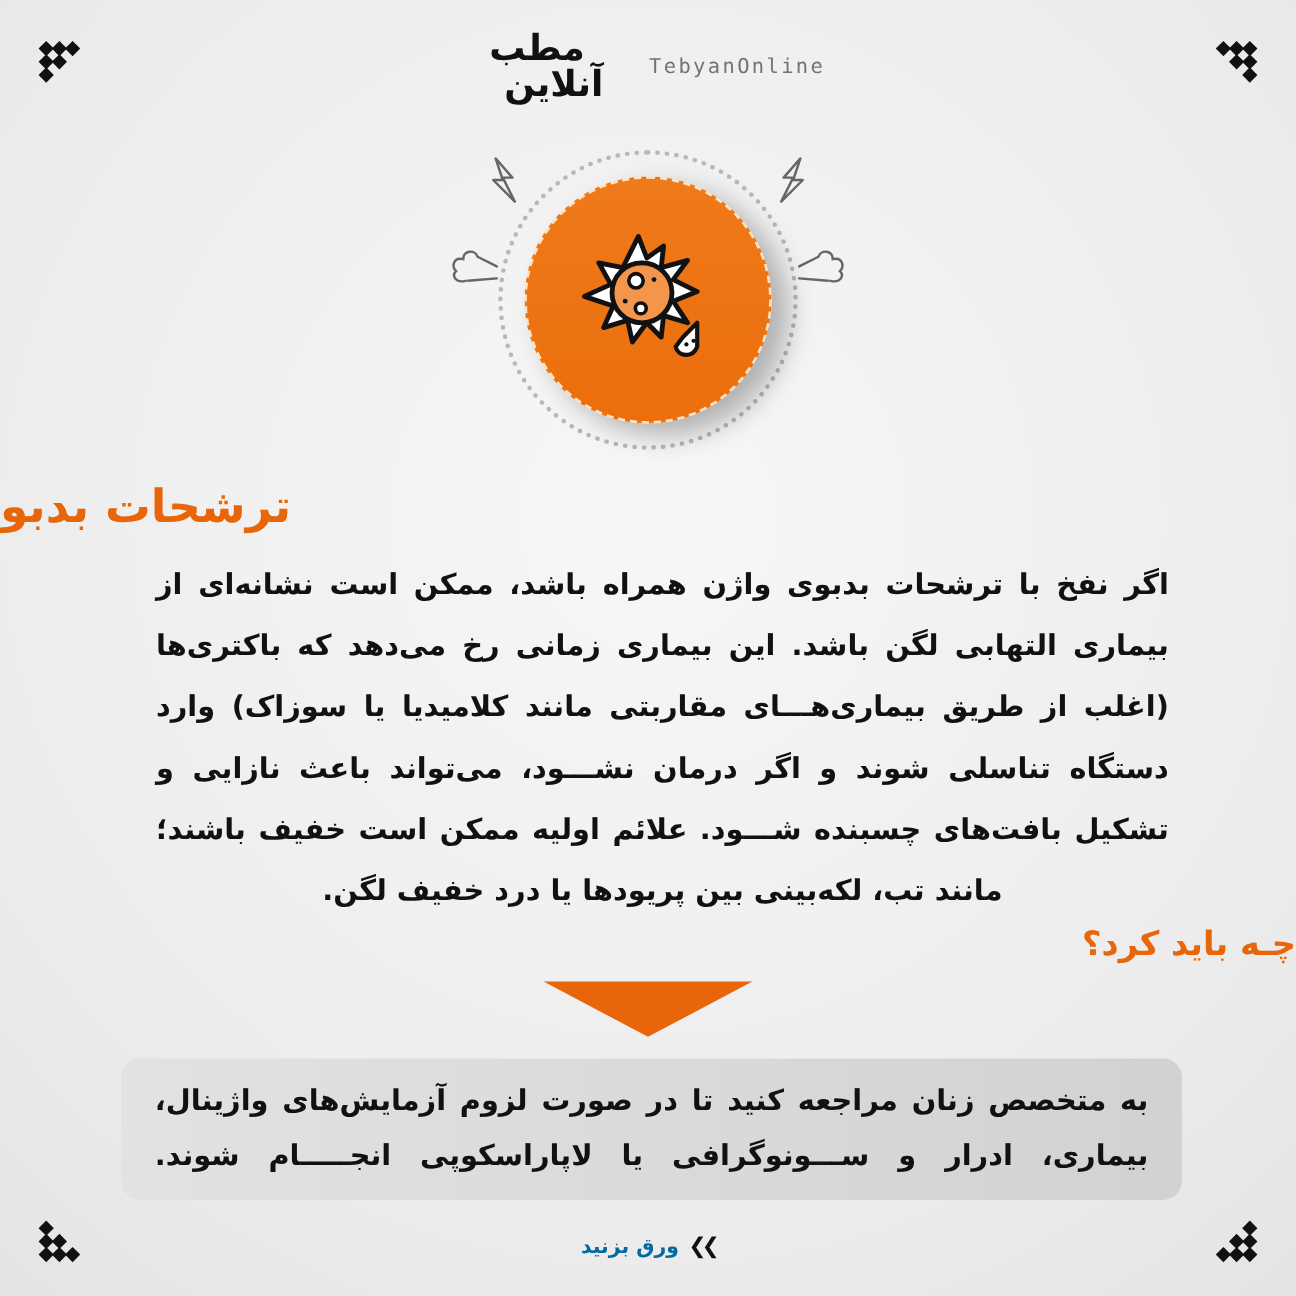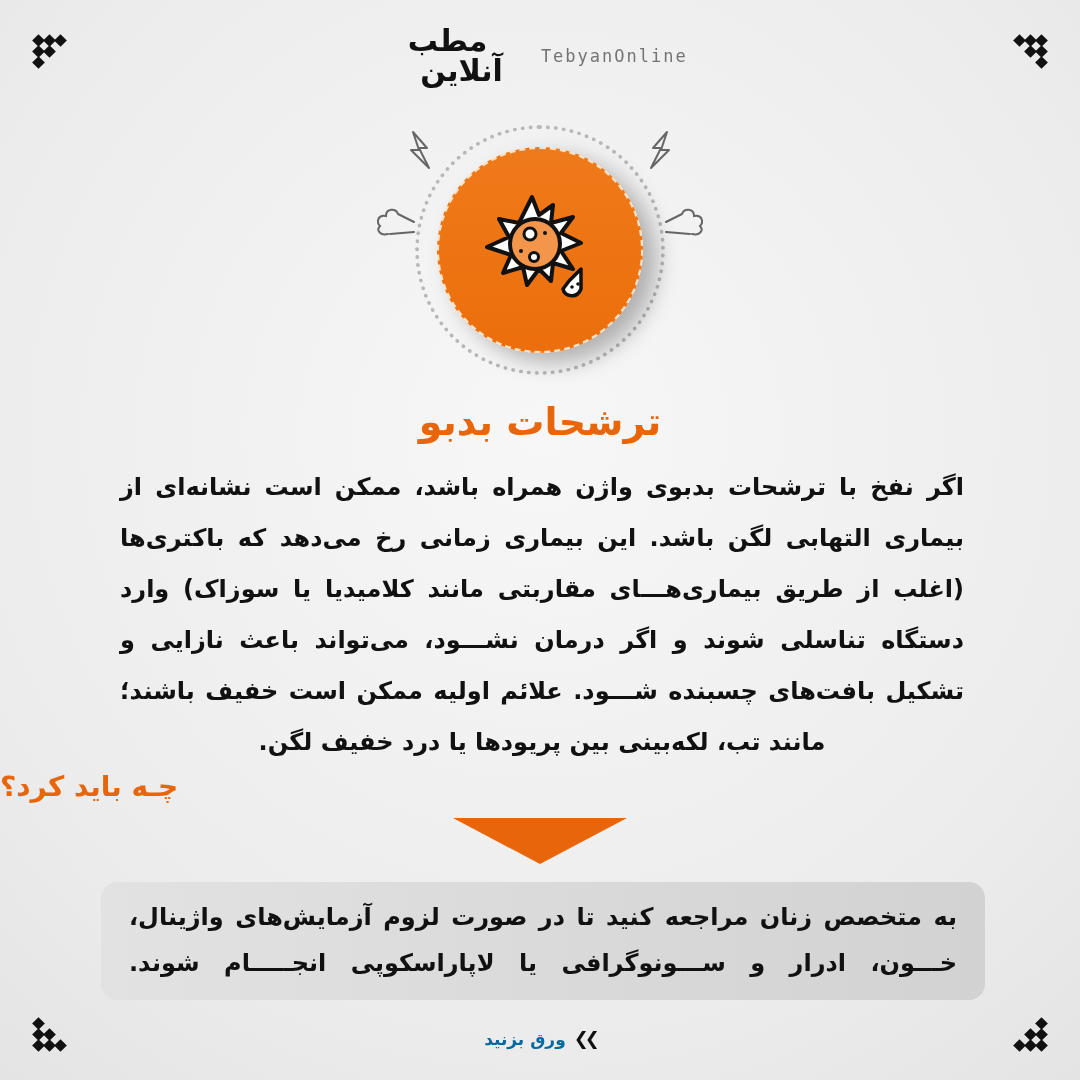--- a/index.html
+++ b/index.html
@@ -27,26 +27,26 @@
   .badge {
     position: absolute; left: 437px; top: 147px; width: 206px; height: 206px; border-radius: 50%;
     background: linear-gradient(180deg, #ef7a1a 0%, #ec6e0c 100%);
     border: 2px dashed #ffe0bf; box-sizing: border-box;
     box-shadow: 14px 10px 22px rgba(0,0,0,0.28);
   }
   .badge svg { position: absolute; left: 38px; top: 40px; width: 130px; height: 130px; }
   .deco { position: absolute; }
   .deco svg { width: 100%; height: 100%; }
 
-  .title { position: absolute; top: 400px; left: 0; width: 1080px; text-align: center; color: #e8650a; font-size: 38px; font-weight: bold; direction: rtl; }
+  .title { position: absolute; top: 400px; left: 0; width: 1080px; text-align: left; color: #e8650a; font-size: 38px; font-weight: bold; direction: rtl; }
   .body-text {
-    position: absolute; top: 462px; left: 120px; width: 844px; direction: rtl;
+    position: absolute; top: 462px; left: 130px; width: 844px; direction: rtl;
     text-align: justify; text-align-last: center; font-size: 24px; font-weight: bold; color: #111; line-height: 51px;
   }
-  .subtitle { position: absolute; top: 770px; left: 0; width: 1080px; text-align: left; color: #e8650a; font-size: 28px; font-weight: bold; direction: rtl; }
+  .subtitle { position: absolute; top: 770px; left: 0; width: 1080px; text-align: right; color: #e8650a; font-size: 28px; font-weight: bold; direction: rtl; }
   .arrow { position: absolute; top: 818px; left: 453px; width: 0; height: 0; border-left: 87px solid transparent; border-right: 87px solid transparent; border-top: 46px solid #e8650a; }
   .advice {
     position: absolute; top: 882px; left: 101px; width: 884px; height: 118px; border-radius: 16px;
     background: linear-gradient(90deg, #e2e2e2 0%, #d2d2d2 100%);
     box-sizing: border-box; padding: 12px 28px; direction: rtl; text-align: justify; text-align-last: justify;
     font-size: 24px; font-weight: bold; color: #111; line-height: 46px;
   }
   .footer { position: absolute; top: 1028px; left: 0; width: 1080px; display: flex; justify-content: center; align-items: center; gap: 8px; direction: rtl; }
   .footer-label { font-size: 17px; font-weight: bold; color: #0369a1; }
   .footer-icon { font-size: 18px; font-weight: bold; color: #111; letter-spacing: -4px; }
@@ -150,18 +150,18 @@
   </svg>
 </div>
 
 <div class="title">ترشحات بدبو</div>
 
 <div class="body-text">اگر نفخ با ترشحات بدبوی واژن همراه باشد، ممکن است نشانه‌ای از بیماری التهابی لگن باشد. این بیماری زمانی رخ می‌دهد که باکتری‌ها (اغلب از طریق بیماری‌هـــای مقاربتی مانند کلامیدیا یا سوزاک) وارد دستگاه تناسلی شوند و اگر درمان نشـــود، می‌تواند باعث نازایی و تشکیل بافت‌های چسبنده شـــود. علائم اولیه ممکن است خفیف باشند؛ مانند تب، لکه‌بینی بین پریودها یا درد خفیف لگن.</div>
 
 <div class="subtitle">چـه باید کرد؟</div>
 <div class="arrow"></div>
 
-<div class="advice">به متخصص زنان مراجعه کنید تا در صورت لزوم آزمایش‌های واژینال، خـــون، ادرار و ســـونوگرافی یا لاپاراسکوپی انجـــــام شوند.</div>
+<div class="advice">به متخصص زنان مراجعه کنید تا در صورت لزوم آزمایش‌های واژینال، بیماری، ادرار و ســـونوگرافی یا لاپاراسکوپی انجـــــام شوند.</div>
 
 <div class="footer">
   <span class="footer-icon">❯❯</span>
   <span class="footer-label">ورق بزنید</span>
 </div>
 
 </body></html>

